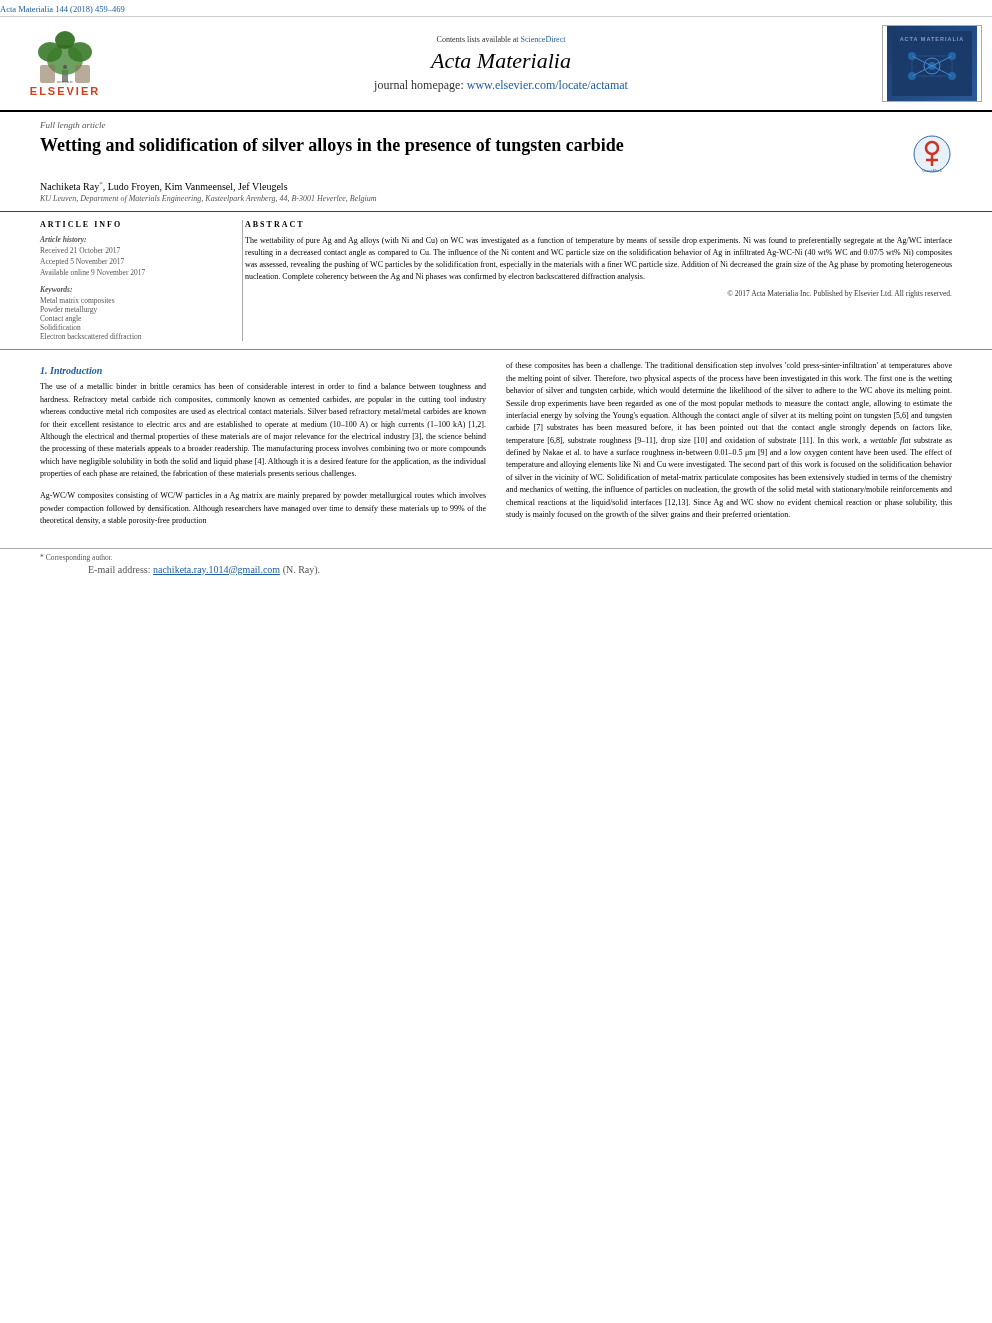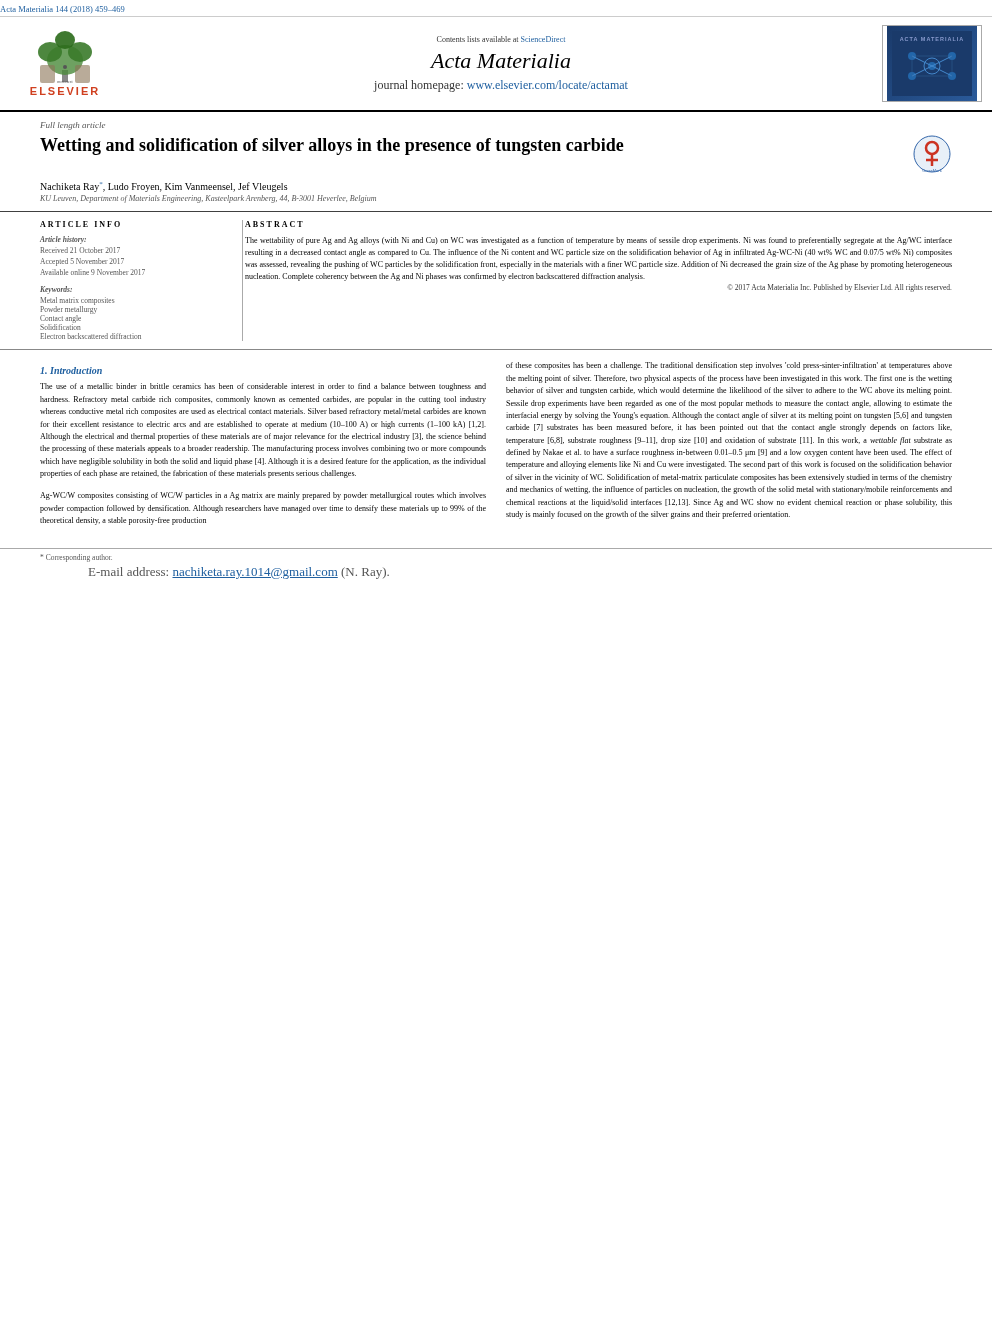--- a/index.html
+++ b/index.html
@@ -201,20 +201,21 @@
     }
     .abstract-text {
       font-size: 8px;
       line-height: 1.5;
       color: #000;
       text-align: justify;
     }
     .abstract-copyright {
       font-size: 7.5px;
       text-align: right;
+      margin-top: 6px;
       color: #333;
     }
 
     
     .main-content {
       display: flex;
       padding: 10px 40px;
       gap: 20px;
     }
     .left-col {
@@ -246,21 +247,21 @@
       padding: 4px 40px;
       border-top: 1px solid #aaa;
       margin-top: 10px;
     }
     .footnote-star {
       font-size: 7.5px;
       color: #555;
       margin-bottom: 2px;
     }
     .email-line {
-      font-size: 13px;
+      font-size: 10px;
       color: #555;
       padding-left: 48px;
     }
     .email-link {
       color: #2060a0;
     }
     .doi-line {
       font-size: 7.5px;
       color: #2060a0;
       margin-top: 4px;

